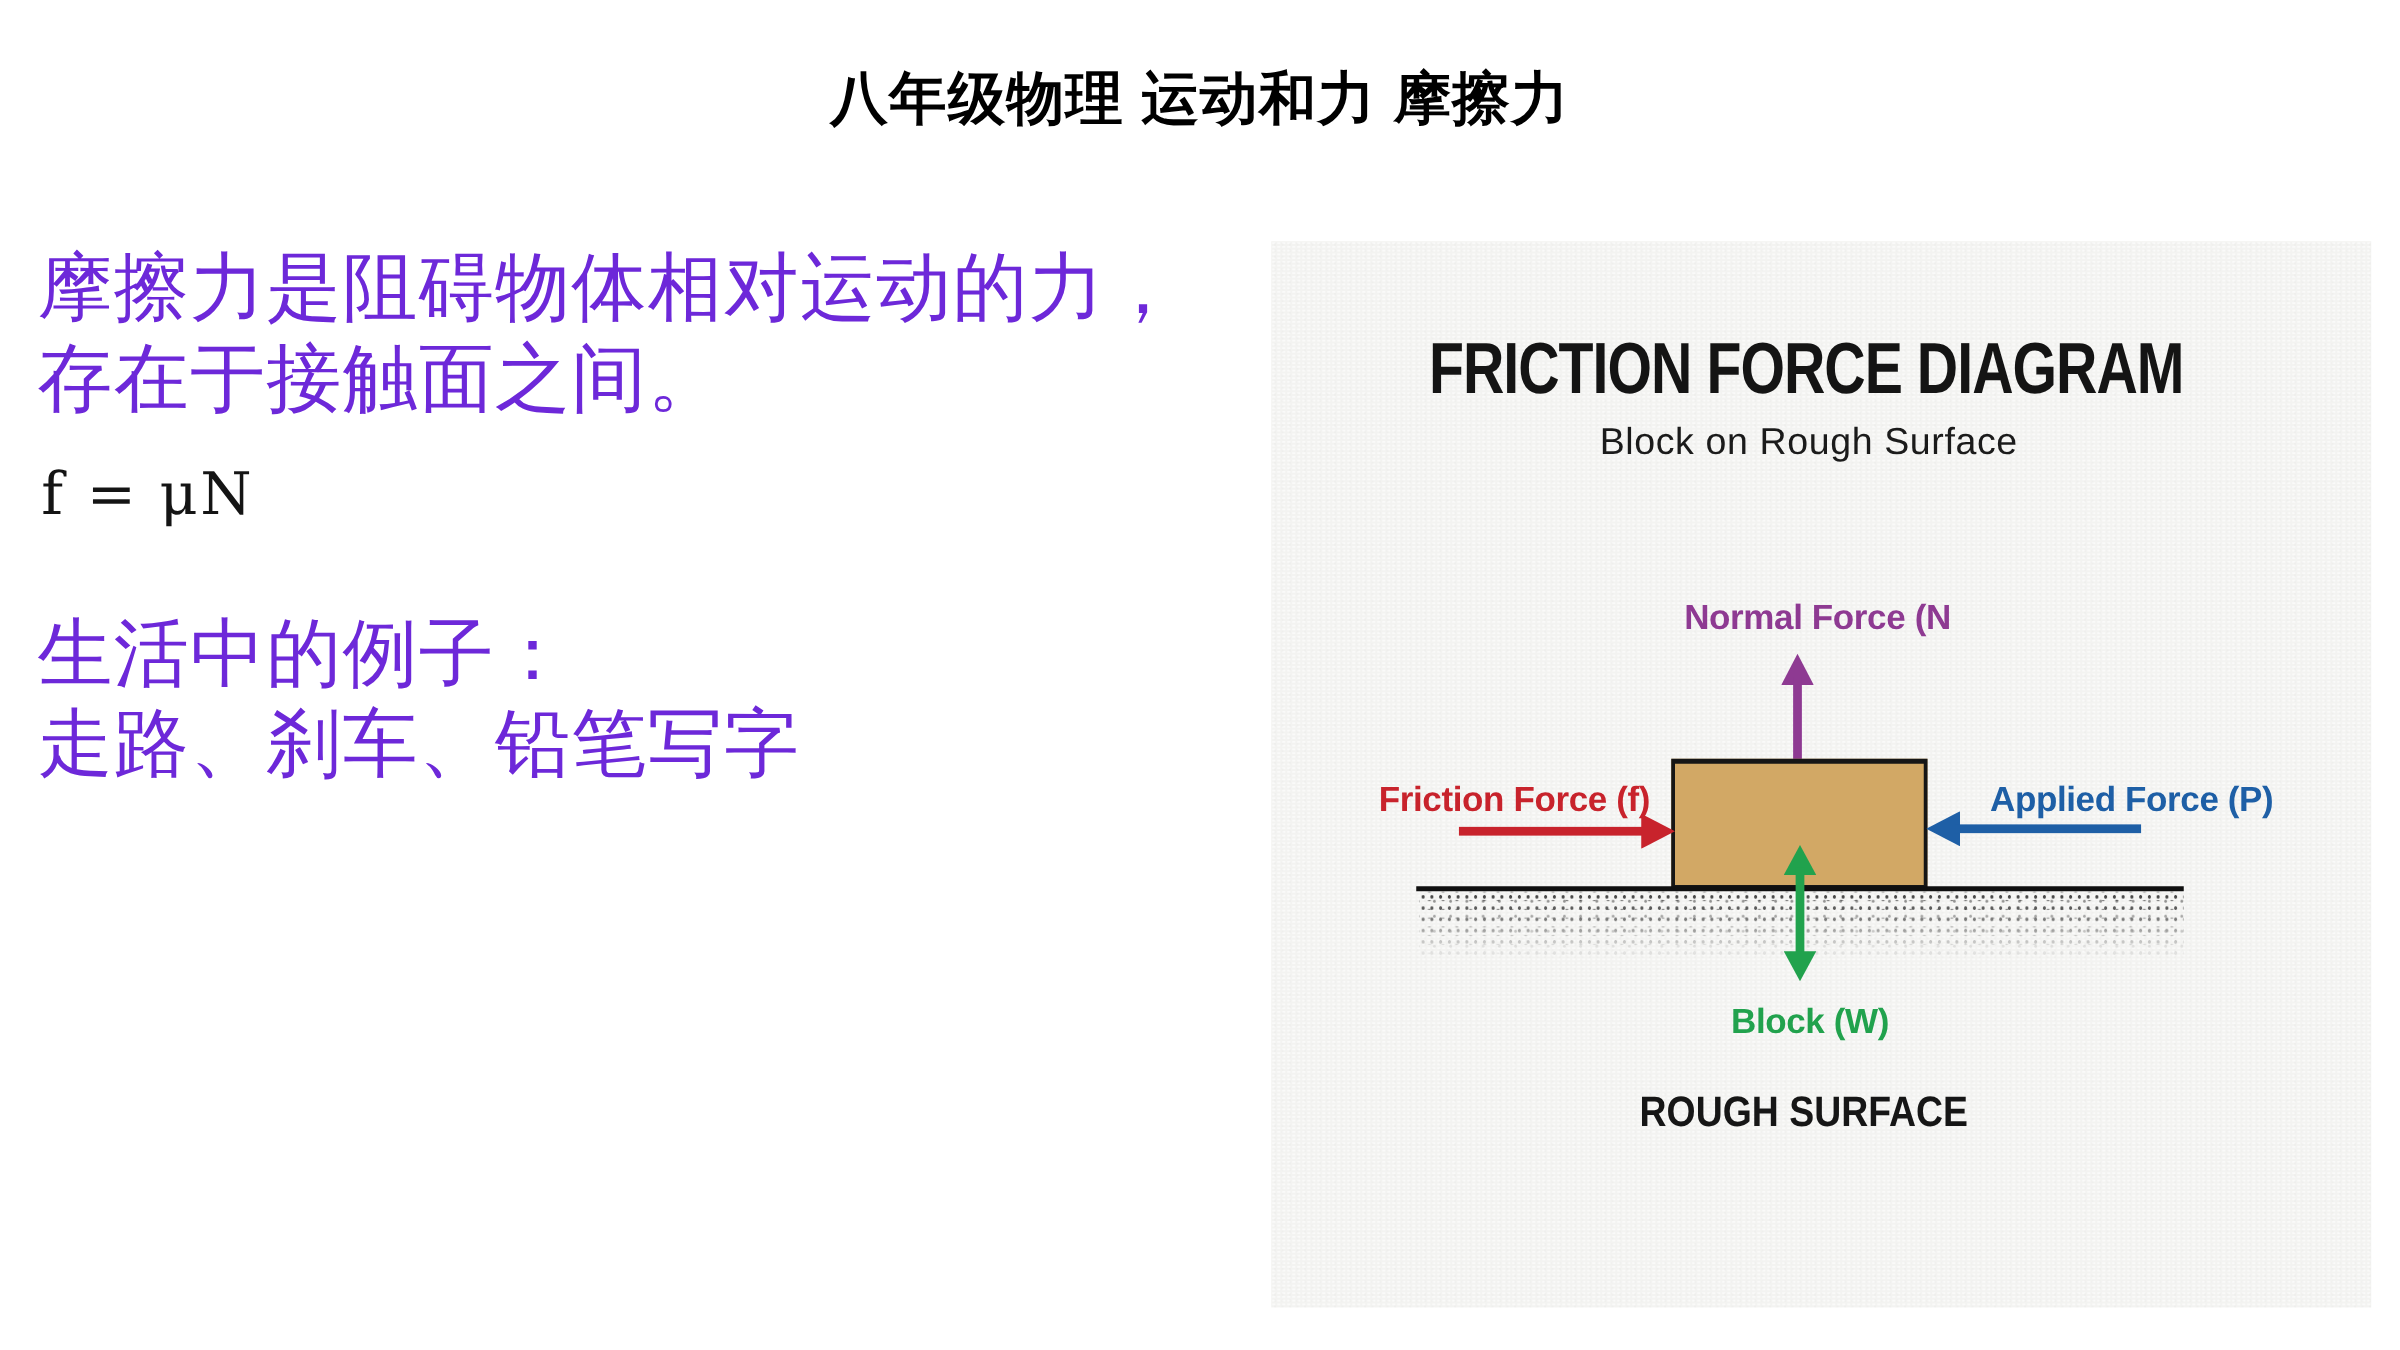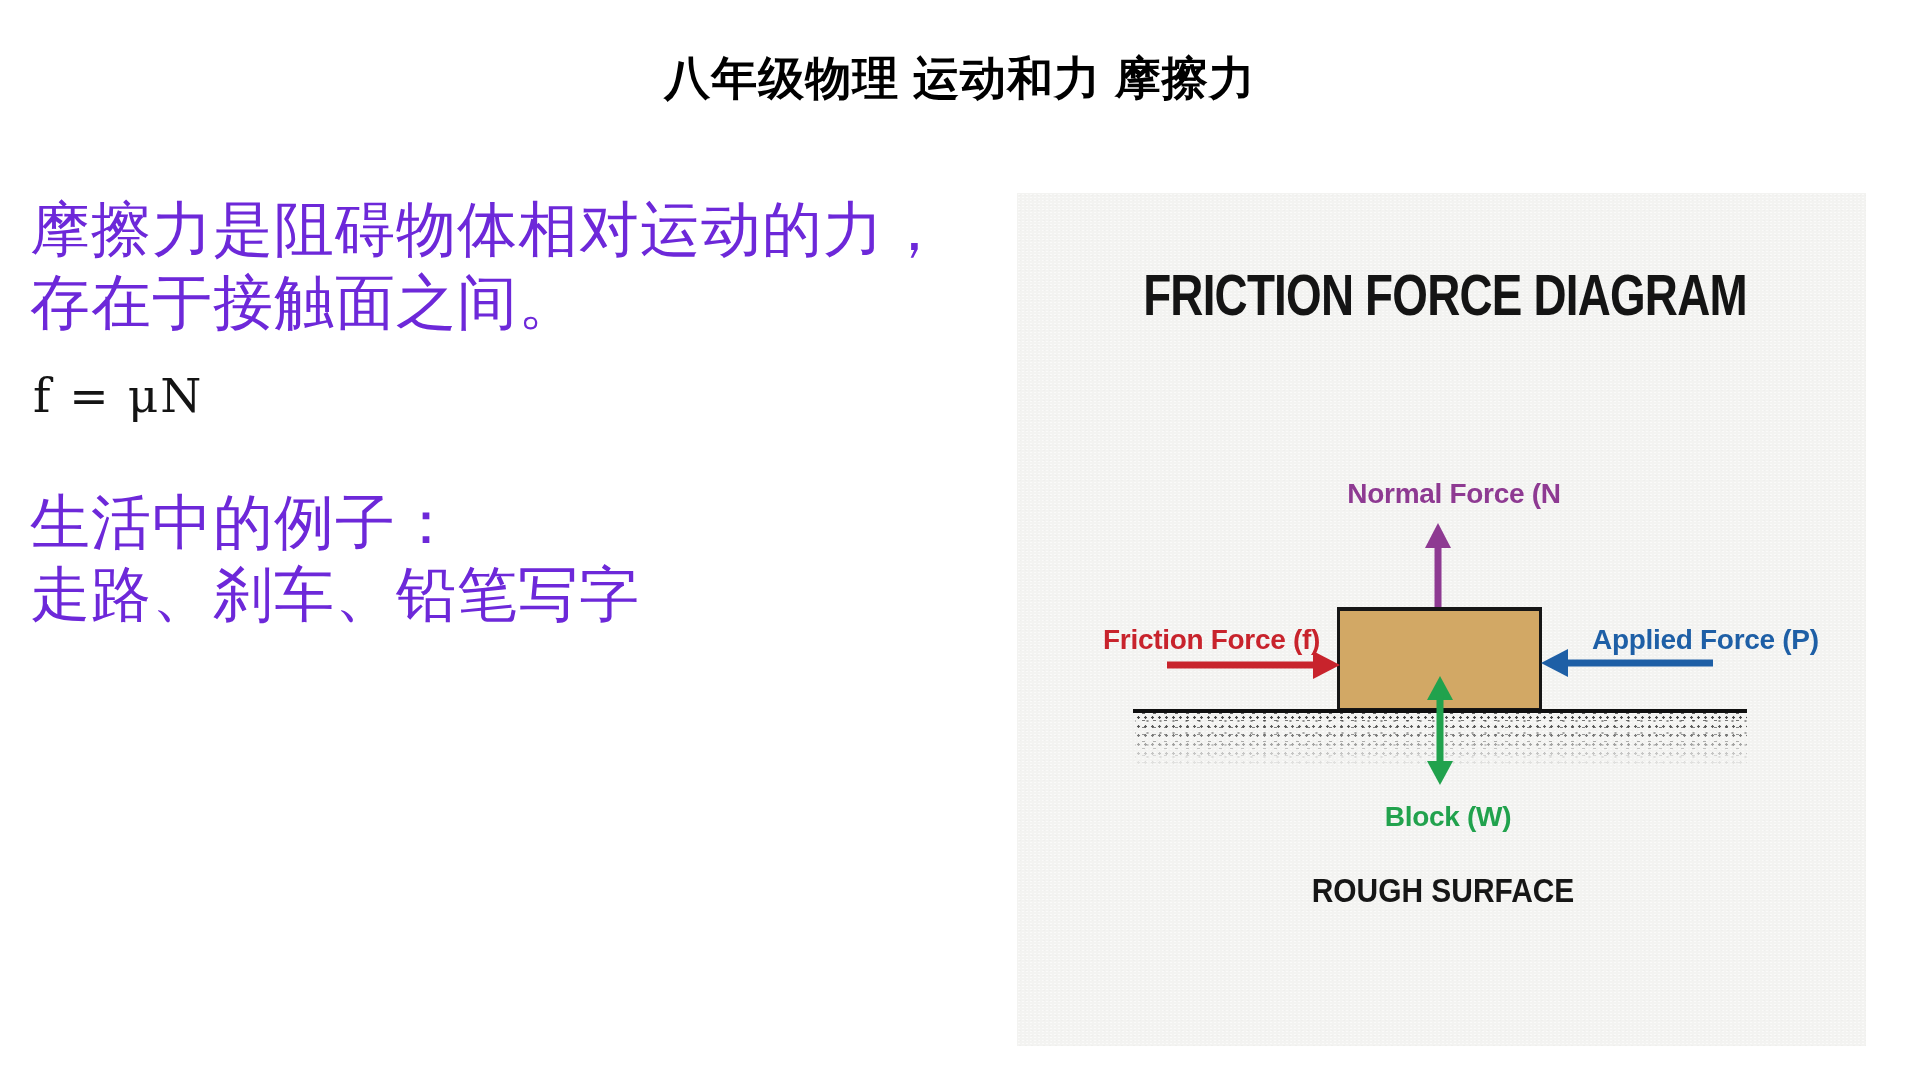--- a/index.html
+++ b/index.html
@@ -27,20 +27,21 @@
   .note-line.l4{top:555px;}
 
   
   .photo{
     left:1017px;top:193px;width:849px;height:853px;
     background-color:#f3f3f1;
     background-image:
       radial-gradient(rgba(0,0,0,0.016) 1px, transparent 1px),
       radial-gradient(rgba(255,255,255,0.55) 1px, transparent 1px);
     background-size:6px 5px,4px 3px;
+    padding-left:31px;
   }
   .d-title{
     left:428px;top:68px;transform:translateX(-50%) scaleX(0.79);
     font-size:58px;font-weight:bold;color:#141414;letter-spacing:-1px;
   }
   .d-subtitle{
     left:430px;top:144px;transform:translateX(-50%);
     font-size:30px;color:#1b1b1b;letter-spacing:0.5px;
   }
   .force-label{font-size:28px;font-weight:bold;letter-spacing:-0.3px;}
@@ -94,20 +95,21 @@
 
 <div class="abs note-line l1 nowrap">摩擦力是阻碍物体相对运动的力，</div>
 <div class="abs note-line l2 nowrap">存在于接触面之间。</div>
 <div class="abs formula nowrap">f = μN</div>
 <div class="abs note-line l3 nowrap">生活中的例子：</div>
 <div class="abs note-line l4 nowrap">走路、刹车、铅笔写字</div>
 
 <div class="abs photo">
 
   <div class="abs d-title nowrap">FRICTION FORCE DIAGRAM</div>
+  <div class="abs d-subtitle nowrap">Block on Rough Surface</div>
 
   <div class="abs force-label lbl-normal nowrap">Normal Force (N</div>
 
   <span class="abs arrow arrow-normal">
     <svg width="26" height="117" viewBox="0 0 26 117">
       <polygon points="13,0 0,25 26,25"></polygon>
       <rect x="9.5" y="19" width="7" height="79"></rect>
       <polygon points="13,117 0,92 26,92"></polygon>
     </svg>
   </span>

